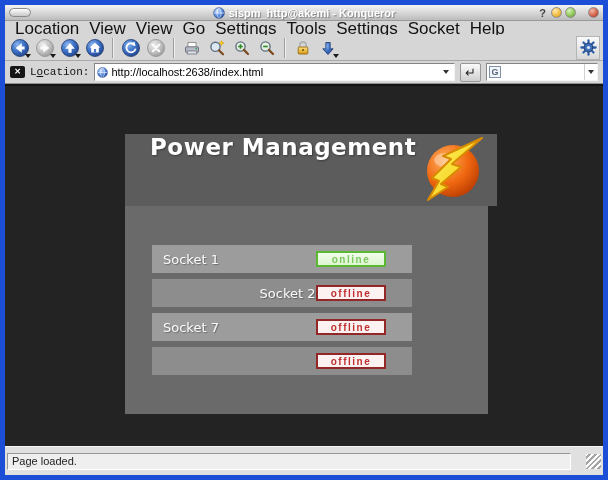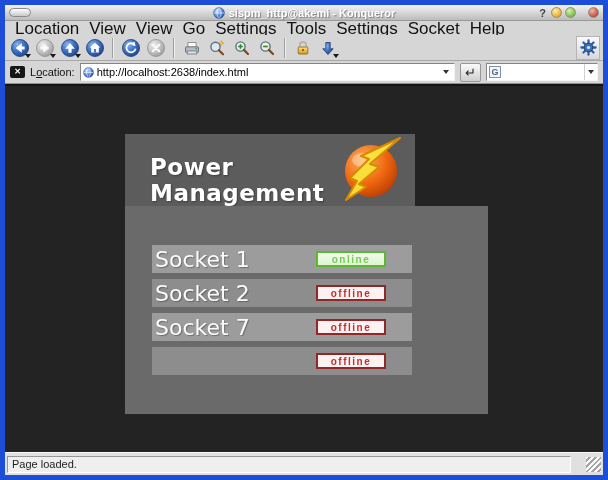--- a/index.html
+++ b/index.html
@@ -50,21 +50,21 @@
               display: flex; align-items: center; justify-content: center; }
   .throbber svg { width: 19px; height: 19px; }
 
   
   .locationbar { height: 23px; flex: none; display: flex; align-items: center;
                  gap: 5px; padding: 0 5px; font-size: 11px; background: #d6d6d6;
                  border-bottom: 1px solid #8f8f8f; }
   .clear-btn { width: 15px; height: 12px; background: #151515; border-radius: 2px;
                color: #fff; font-size: 8px; font-weight: bold; line-height: 12px;
                text-align: center; flex: none; }
-  .location-label { color: #111; white-space: nowrap; }
+  .location-label { color: #111; white-space: nowrap; font-family: Liberation Mono, monospace; }
   .location-label .accel { text-decoration: underline; }
   .combo { background: #fff; border: 1px solid;
            border-color: #868686 #f4f4f4 #f4f4f4 #868686;
            display: flex; align-items: center; height: 18px; }
   .url-combo { flex: 1; padding: 8px 2px; gap: 3px; }
   .url-combo svg { width: 11px; height: 11px; flex: none; }
   .url-text { flex: 1; color: #000; white-space: nowrap; overflow: hidden; }
   .combo-arrow-box { width: 13px; align-self: stretch; display: flex; align-items: center;
                      justify-content: center; border-left: 1px solid #d0d0d0; }
   .arrow-down-glyph { width: 0; height: 0; border-left: 3.5px solid transparent;
@@ -74,49 +74,49 @@
             display: flex; align-items: center; justify-content: center; }
   .search-box { width: 112px; flex: none; padding-left: 2px; }
   .g-icon { width: 12px; height: 12px; flex: none; border: 1px solid #8292a8;
             background: #f2f5fa; color: #55657d; font-size: 9px; font-weight: bold;
             display: flex; align-items: center; justify-content: center; }
   .search-value { flex: 1; }
 
   
   .content { flex: 1; position: relative; background: var(--canvas, #232323);
              border-top: 2px solid #141414; overflow: hidden; }
-  .panel-header { position: absolute; left: 120px; top: 48px; width: 290px; height: 72px;
-                  background: var(--panel_header, #5c5c5c); display: flex; align-items: flex-end; }
+  .panel-header { position: absolute; left: 120px; top: 48px; width: 372px; height: 72px;
+                  background: var(--panel_header, #5c5c5c); display: flex; align-items: flex-start; }
   .page-title { margin-left: 25px; font-family: "DejaVu Sans", sans-serif; font-weight: bold;
                 font-size: 23px; color: #ffffff; letter-spacing: 0.5px;
                 text-shadow: 1px 1px 2px rgba(0,0,0,0.35); }
   .bolt-icon { position: absolute; right: 11px; top: 3px; width: 60px; height: 64px; }
   .panel-body { position: absolute; left: 120px; top: 120px; width: 363px; height: 208px;
                 background: var(--panel_body, #6a6a6a); }
   .socket-row { position: absolute; left: 27px; width: 260px; height: 28px;
                 display: flex; align-items: center; }
   .socket-row:nth-of-type(odd) { background: var(--row_light, #9c9c9c); }
   .socket-row:nth-of-type(even) { background: var(--row_dark, #8d8d8d); }
-  .socket-row.r0 { top: 39px; } .socket-row.r1 { top: 73px; }
+  .socket-row.r0 { top: 39px; } .socket-row.r1 { top: 73px; justify-content: center; }
   .socket-row.r2 { top: 107px; } .socket-row.r3 { top: 141px; }
-  .socket-name { margin-left: 3px; font-family: "DejaVu Sans", sans-serif; font-size: 22px;
+  .socket-name { margin-left: 11px; font-family: "DejaVu Sans", sans-serif; font-size: 13px;
                  color: #fbfbfb; text-shadow: 1px 1px 1px rgba(0,0,0,0.3); }
   .status-btn { position: absolute; right: 26px; top: 6px; width: 70px; height: 16px;
                 display: flex; align-items: center; justify-content: center;
                 font-family: Liberation Sans, sans-serif; font-size: 10px; font-weight: bold;
                 letter-spacing: 1.5px; cursor: pointer; }
   .status-btn.online { border: 2px solid var(--online_border, #5ab832);
                        background: linear-gradient(var(--online_bg, #f2fdec), #def5d0);
                        color: var(--online_text, #7cc95e); }
   .status-btn.offline { border: 2px solid var(--offline_border, #932626);
                         background: var(--offline_bg, #fdf2f2);
                         color: var(--offline_text, #c03030); }
 
   
-  .statusbar { height: 23px; flex: none; background: #e0e0e0; border-top: 1px solid #f8f8f8;
+  .statusbar { height: 29px; flex: none; background: #e0e0e0; border-top: 1px solid #f8f8f8;
                display: flex; align-items: center; padding: 2px 2px; gap: 15px; }
   .status-field { flex: 1; height: 17px; background: #efefef; border: 1px solid;
                   border-color: #969696 #ffffff #ffffff #969696;
                   display: flex; align-items: center; padding: 0 4px;
                   font-size: 11px; color: #222; }
   .resize-grip { width: 15px; height: 15px; flex: none;
                  background: repeating-linear-gradient(135deg, #fbfbfb 0 2px, #a4a4a4 2px 4px); }
 </style>
 </head>
 <body>

